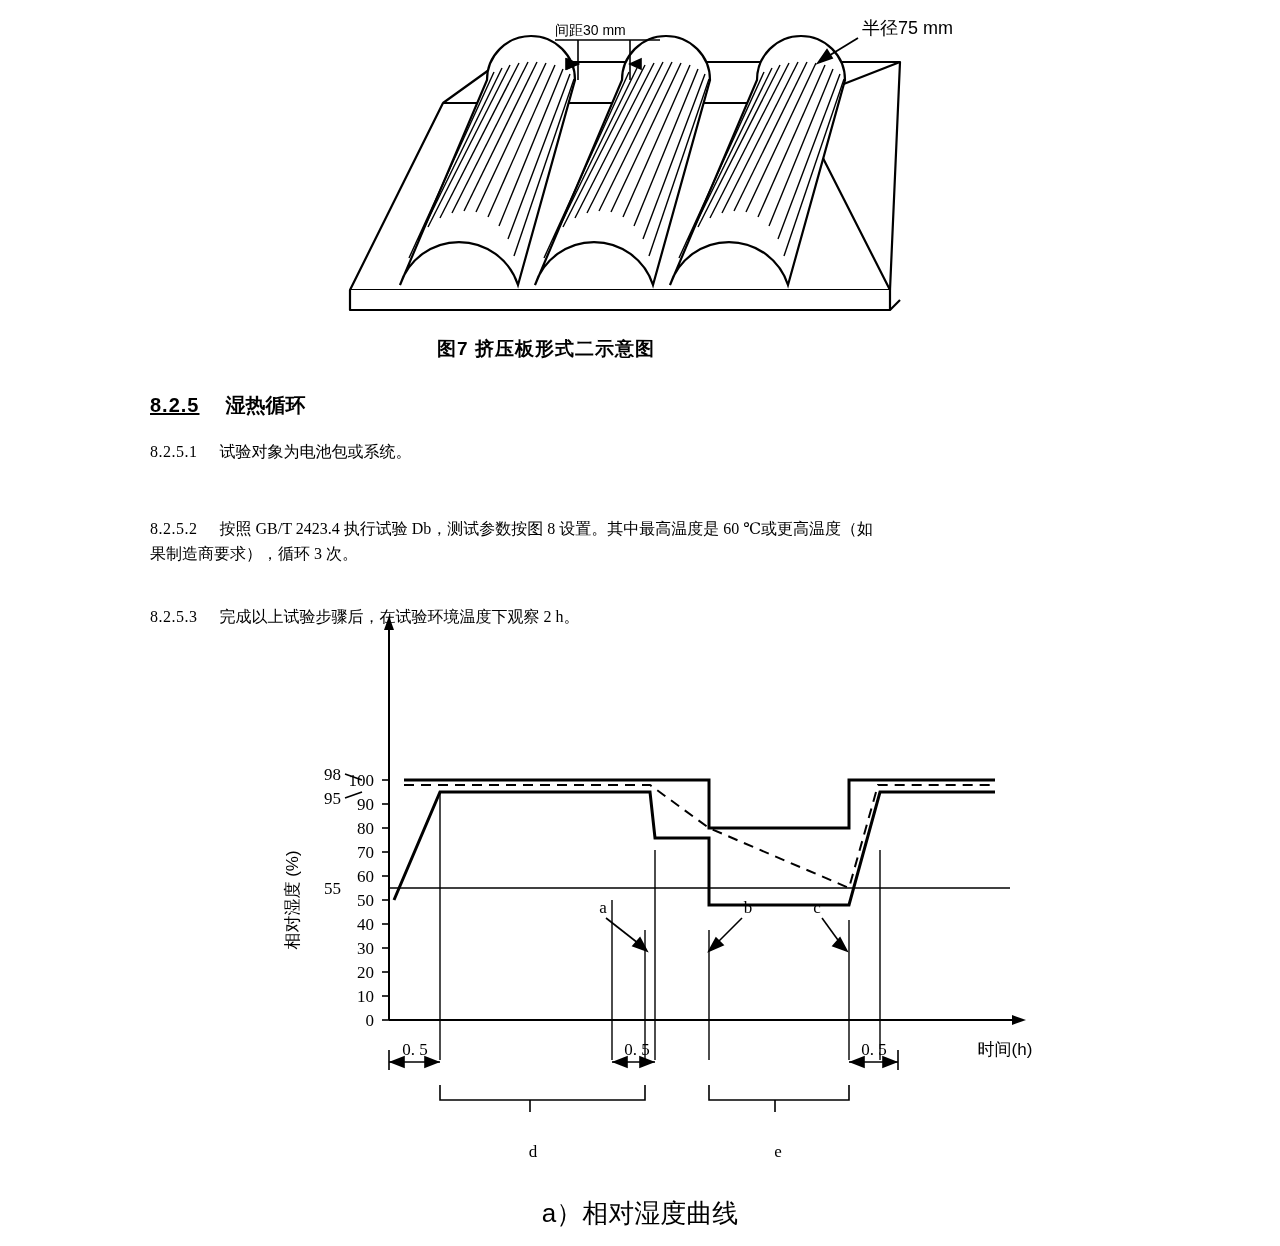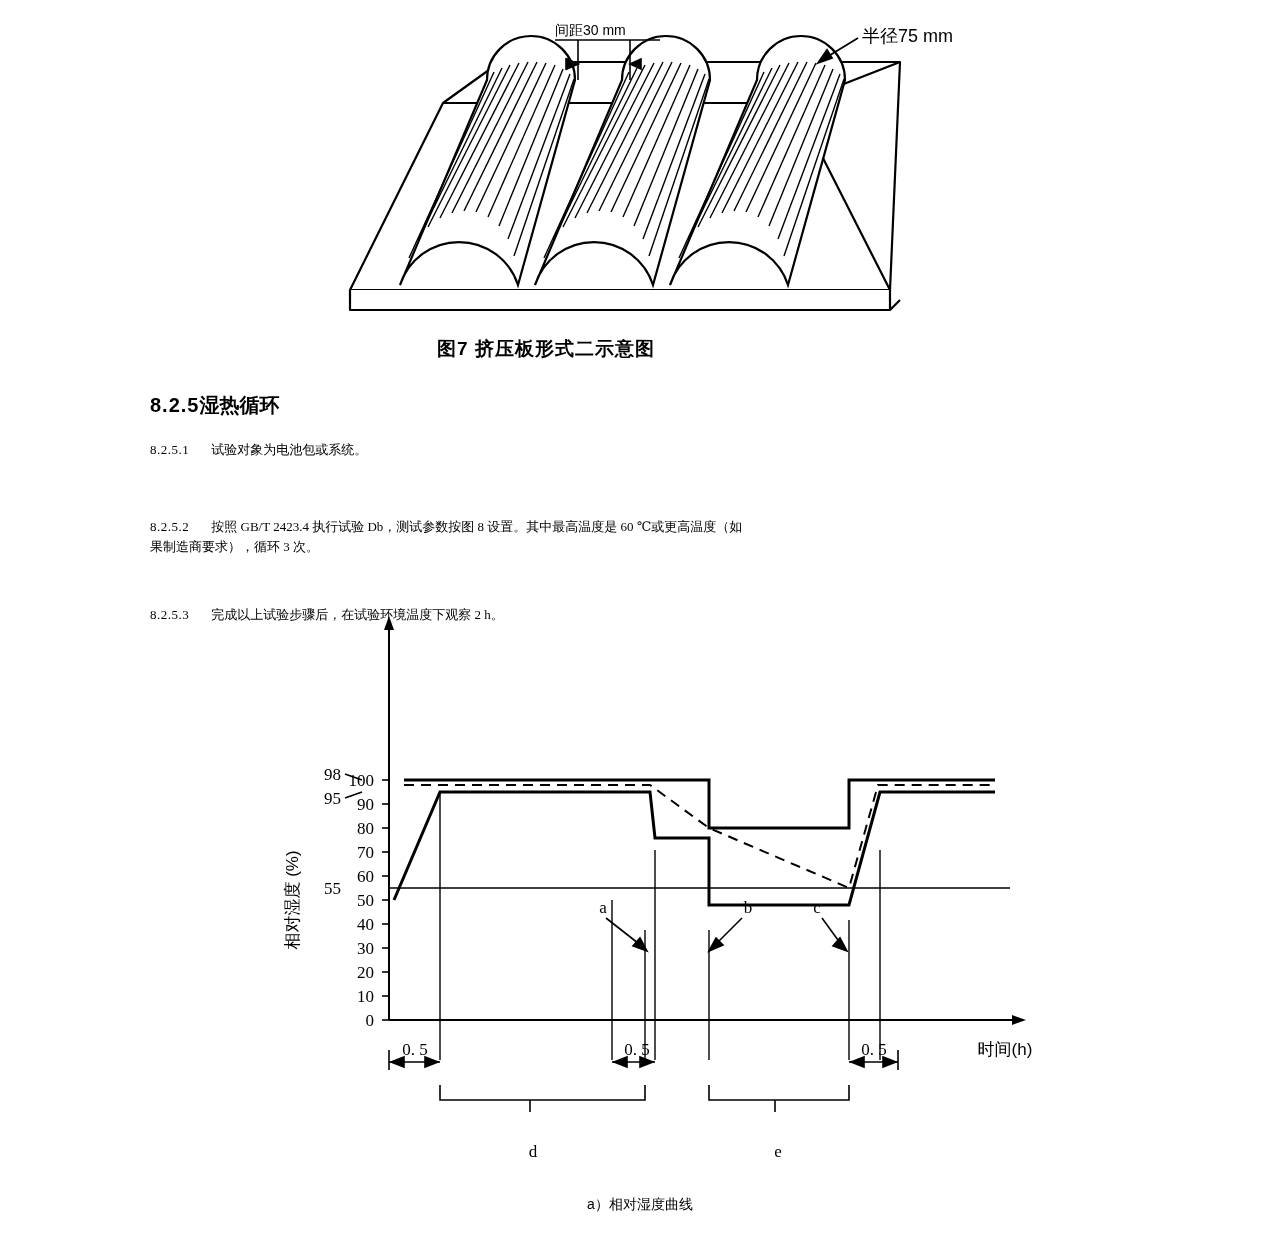--- a/index.html
+++ b/index.html
@@ -39,31 +39,31 @@
     font-weight: bold;
     font-size: 19px;
     letter-spacing: 1px;
   }
 
   
   .text-block {
     position: absolute;
     left: 150px;
     width: 1000px;
-    font-size: 13px;
+    font-size: 16px;
     line-height: 1.55;
   }
   #sec-heading {
     top: 390px;
     font-family: "Liberation Sans", "DejaVu Sans", sans-serif;
     font-weight: bold;
     font-size: 20px;
   }
-  #sec-heading .num { letter-spacing: 1px; }
-  #sec-heading .title { }
+  #sec-heading .num { letter-spacing: 1px; text-decoration: underline; }
+  #sec-heading .title { margin-left: 26px; }
 
   #para-1 { top: 440px; }
   #para-2 { top: 478px; margin-top: 39px; }
   #para-3 { top: 570px; margin-top: 35px; }
 
   .para .num {
     display: inline-block;
     letter-spacing: 0.5px;
   }
   .para .body { margin-left: 22px; }
@@ -76,21 +76,21 @@
     top: 600px;
     width: 1280px;
     height: 600px;
   }
   #chart-caption {
     position: absolute;
     top: 1196px;
     left: 0;
     width: 1280px;
     text-align: center;
-    font-size: 14px;
+    font-size: 26px;
     font-family: "Liberation Sans", "DejaVu Sans", sans-serif;
   }
   svg { display: block; }
   .axis-num {
     font-family: "Liberation Serif", "DejaVu Serif", serif;
     font-size: 17px;
   }
   .ann {
     font-family: "Liberation Serif", "DejaVu Serif", serif;
     font-size: 17px;
@@ -171,21 +171,21 @@
         <path d="M578,64 L567,59 L567,69 Z"></path>
         <path d="M630,64 L641,59 L641,69 Z"></path>
       </g>
 
       <g stroke="#000" stroke-width="1.8" fill="#000">
         <line x1="858" y1="38" x2="822" y2="60"></line>
         <path d="M818,63 L832,58 L827,50 Z"></path>
       </g>
     </svg>
     <div style="position:absolute; left:555px; top:22px; font-family:'Liberation Sans','DejaVu Sans',sans-serif; font-size:14px;">间距30 mm</div>
-    <div style="position:absolute; left:862px; top:24px; font-family:'Liberation Sans','DejaVu Sans',sans-serif; font-size:18px;">半径75 mm</div>
+    <div style="position:absolute; left:862px; top:16px; font-family:'Liberation Sans','DejaVu Sans',sans-serif; font-size:18px;">半径75 mm</div>
   </div>
 
   <div id="fig7-caption">图7  挤压板形式二示意图</div>
 
   <div class="text-block" id="sec-heading">
     <span class="num">8.2.5</span><span class="title">湿热循环</span>
   </div>
 
   <div class="text-block para" id="para-1">
     <span class="num">8.2.5.1</span><span class="body">试验对象为电池包或系统。</span>

